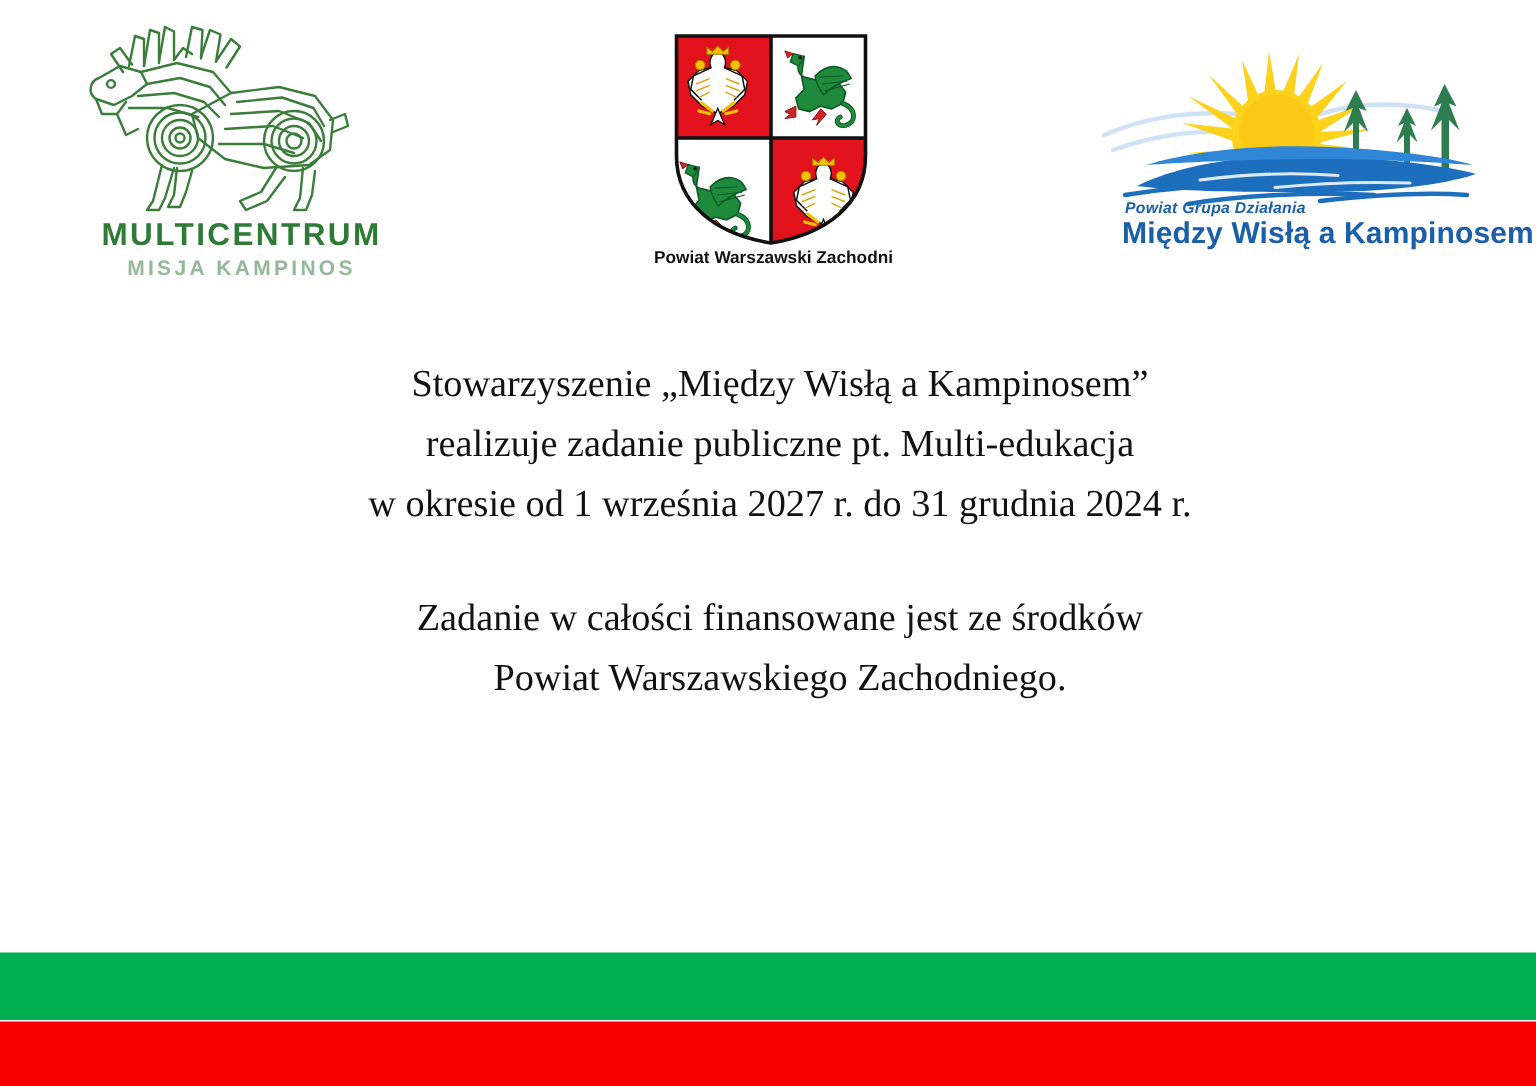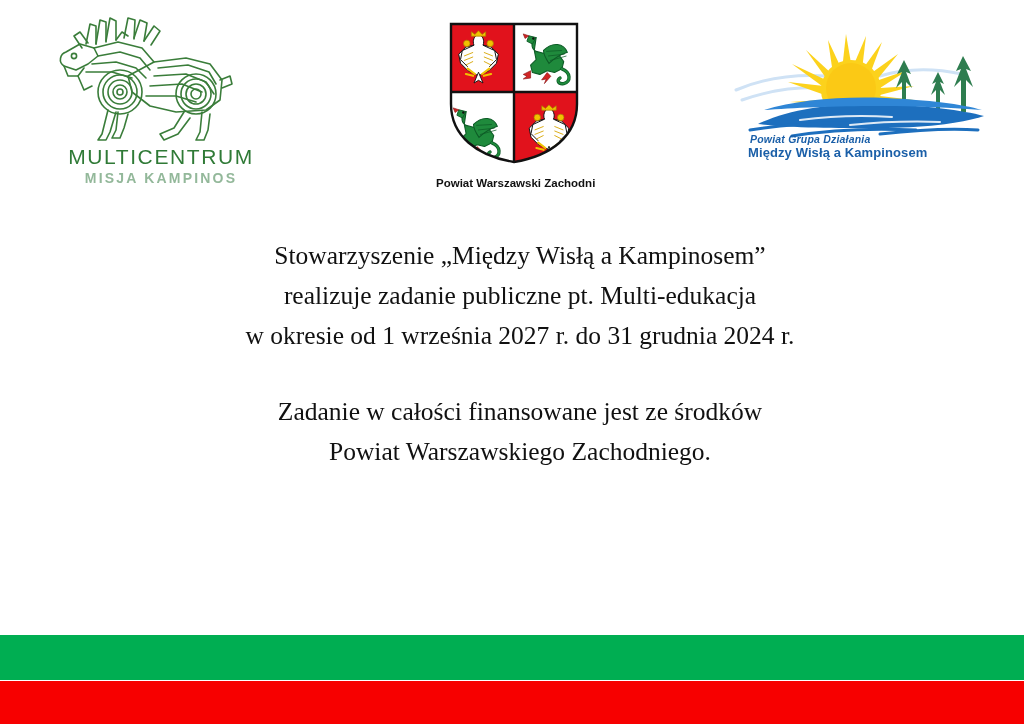--- a/index.html
+++ b/index.html
@@ -39,21 +39,21 @@
   .logo-multicentrum .elk-art {
     width: 230px;
     height: 130px;
     display: block;
   }
   .mc-name {
     font-family: "Liberation Sans", sans-serif;
     font-size: 21px;
     letter-spacing: 1.6px;
     color: #2f7a36;
-    font-weight: 400;
+    font-weight: 700;
     line-height: 1.05;
     margin-top: 2px;
   }
   .mc-sub {
     font-family: "Liberation Sans", sans-serif;
     font-size: 14px;
     letter-spacing: 2.2px;
     color: #93b89a;
     font-weight: 700;
     line-height: 1.2;
@@ -74,21 +74,21 @@
     width: 142px;
     height: 148px;
     display: block;
     margin: 0 auto;
   }
   .powiat-name {
     font-family: "Liberation Sans", sans-serif;
     font-size: 11.5px;
     font-weight: bold;
     color: #111111;
-    margin-top: 11px;
+    margin-top: 0;
     white-space: nowrap;
   }
 
   
   .logo-lgd {
     position: absolute;
     left: 730px;
     top: 24px;
     width: 262px;
     height: 160px;
@@ -103,27 +103,28 @@
     font-size: 10.5px;
     font-weight: bold;
     font-style: italic;
     color: #1a5fa8;
     letter-spacing: .2px;
     margin-left: 20px;
     margin-top: -6px;
   }
   .lgd-big {
     font-family: "Liberation Sans", sans-serif;
-    font-size: 13px;
+    font-size: 20px;
     font-weight: bold;
     color: #1a5fa8;
     letter-spacing: .1px;
     margin-left: 18px;
     margin-top: 0px;
     white-space: nowrap;
+    text-align: center;
   }
 
   
   .body-text {
     position: absolute;
     top: 236px;
     left: 0;
     width: 1024px;
     text-align: center;
     padding-left: 16px;

